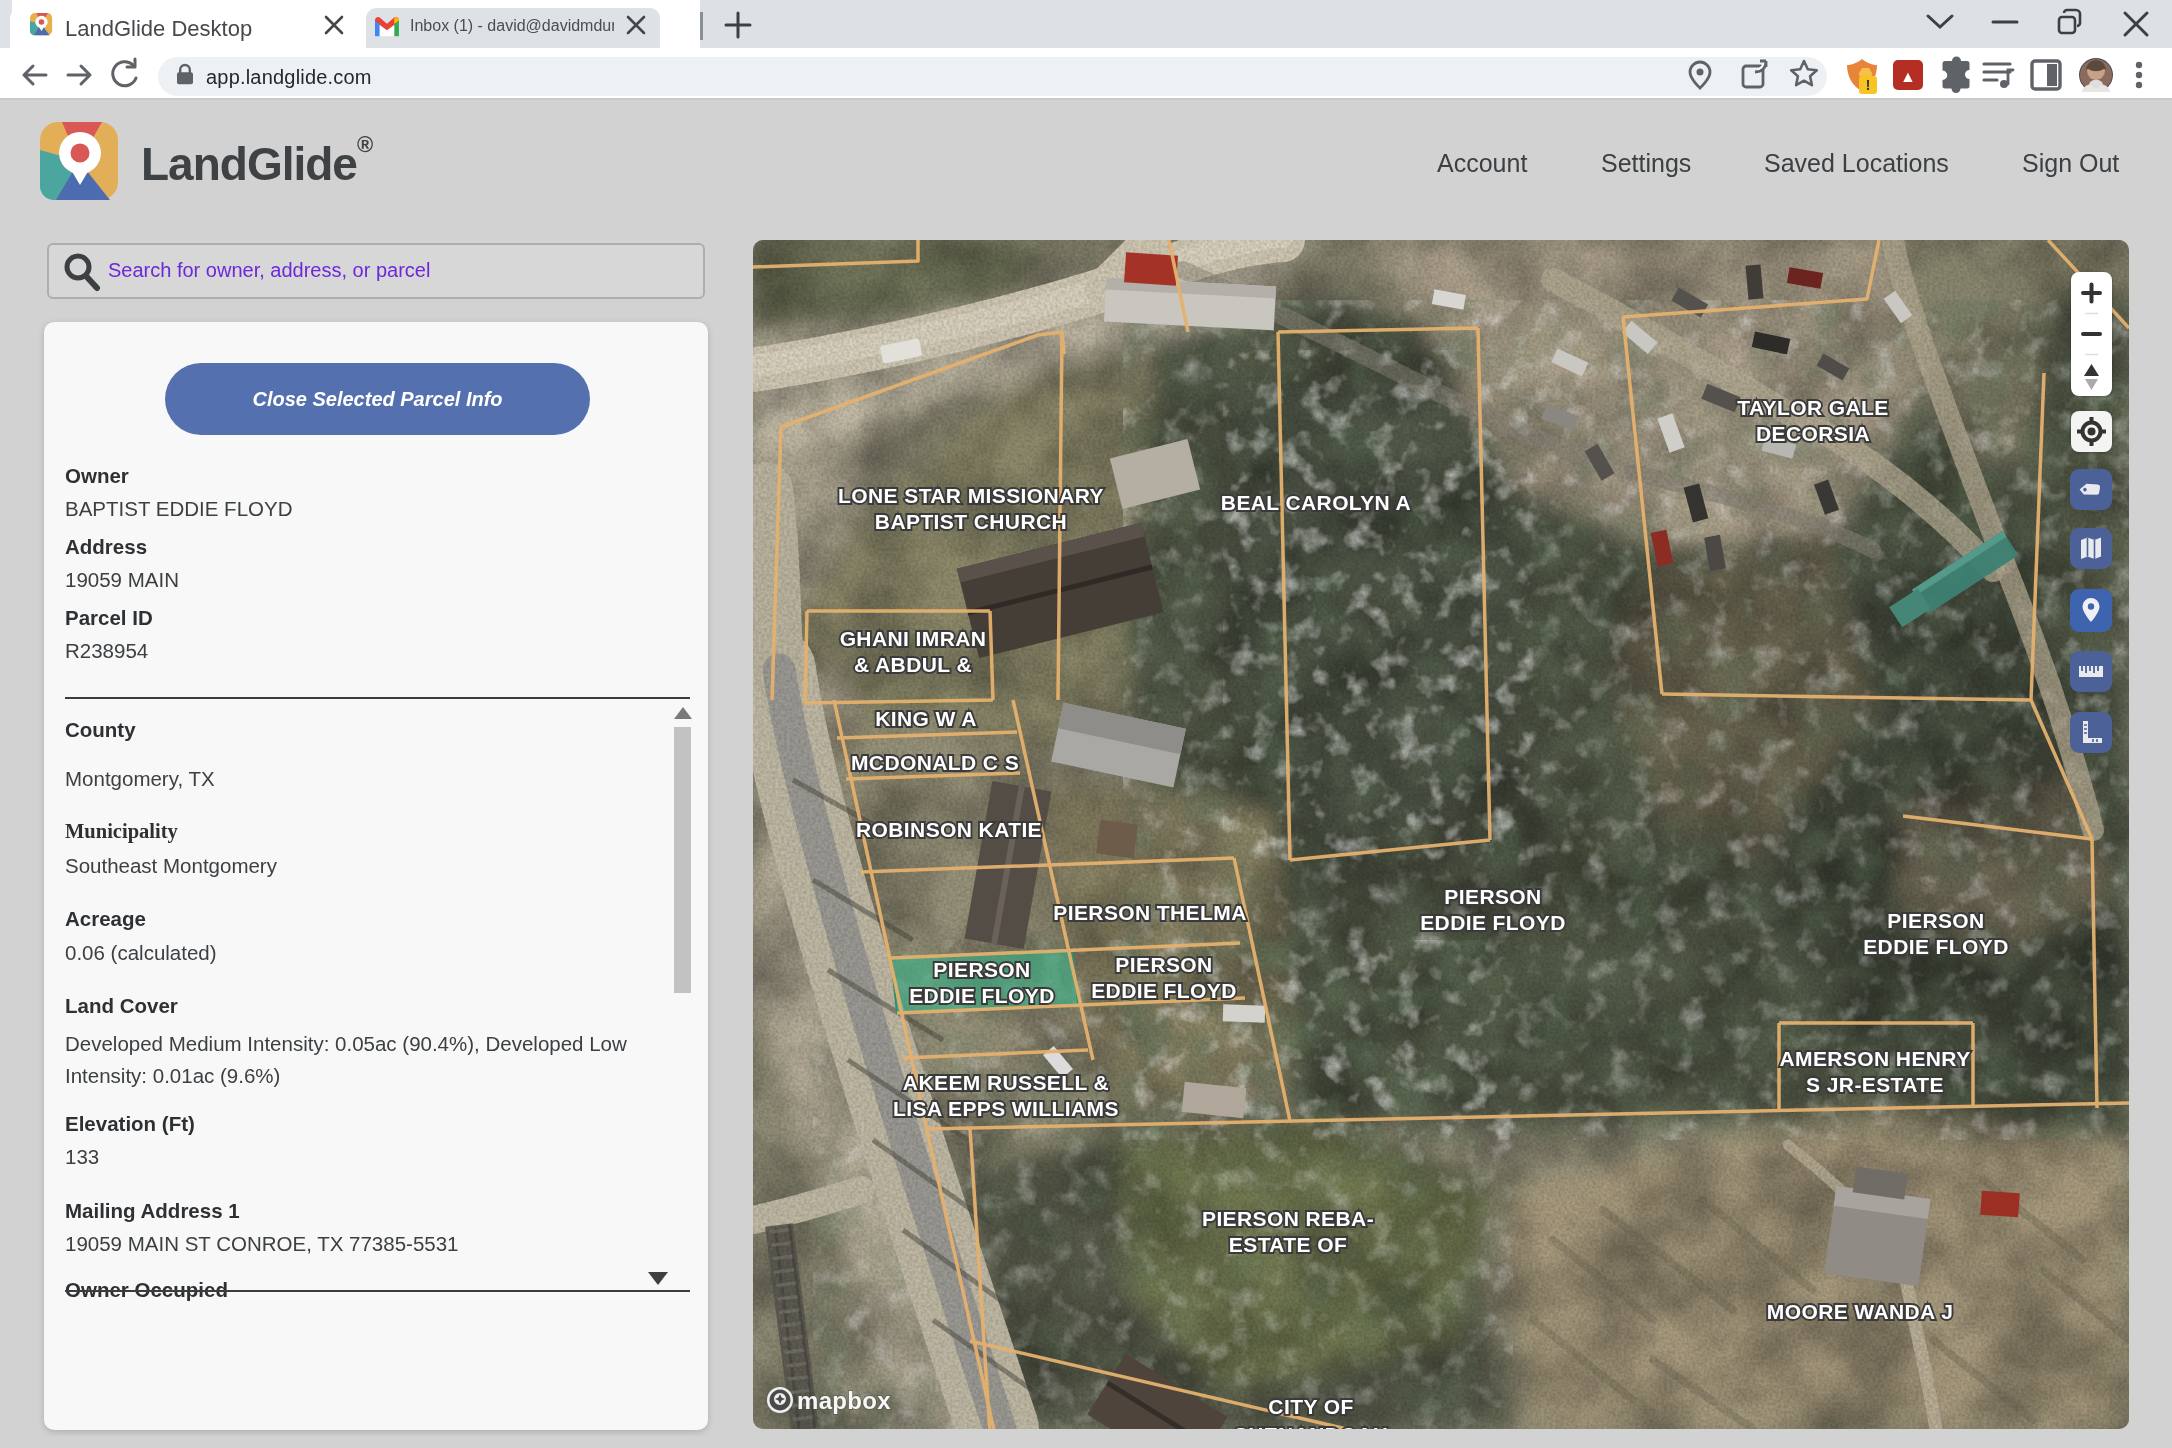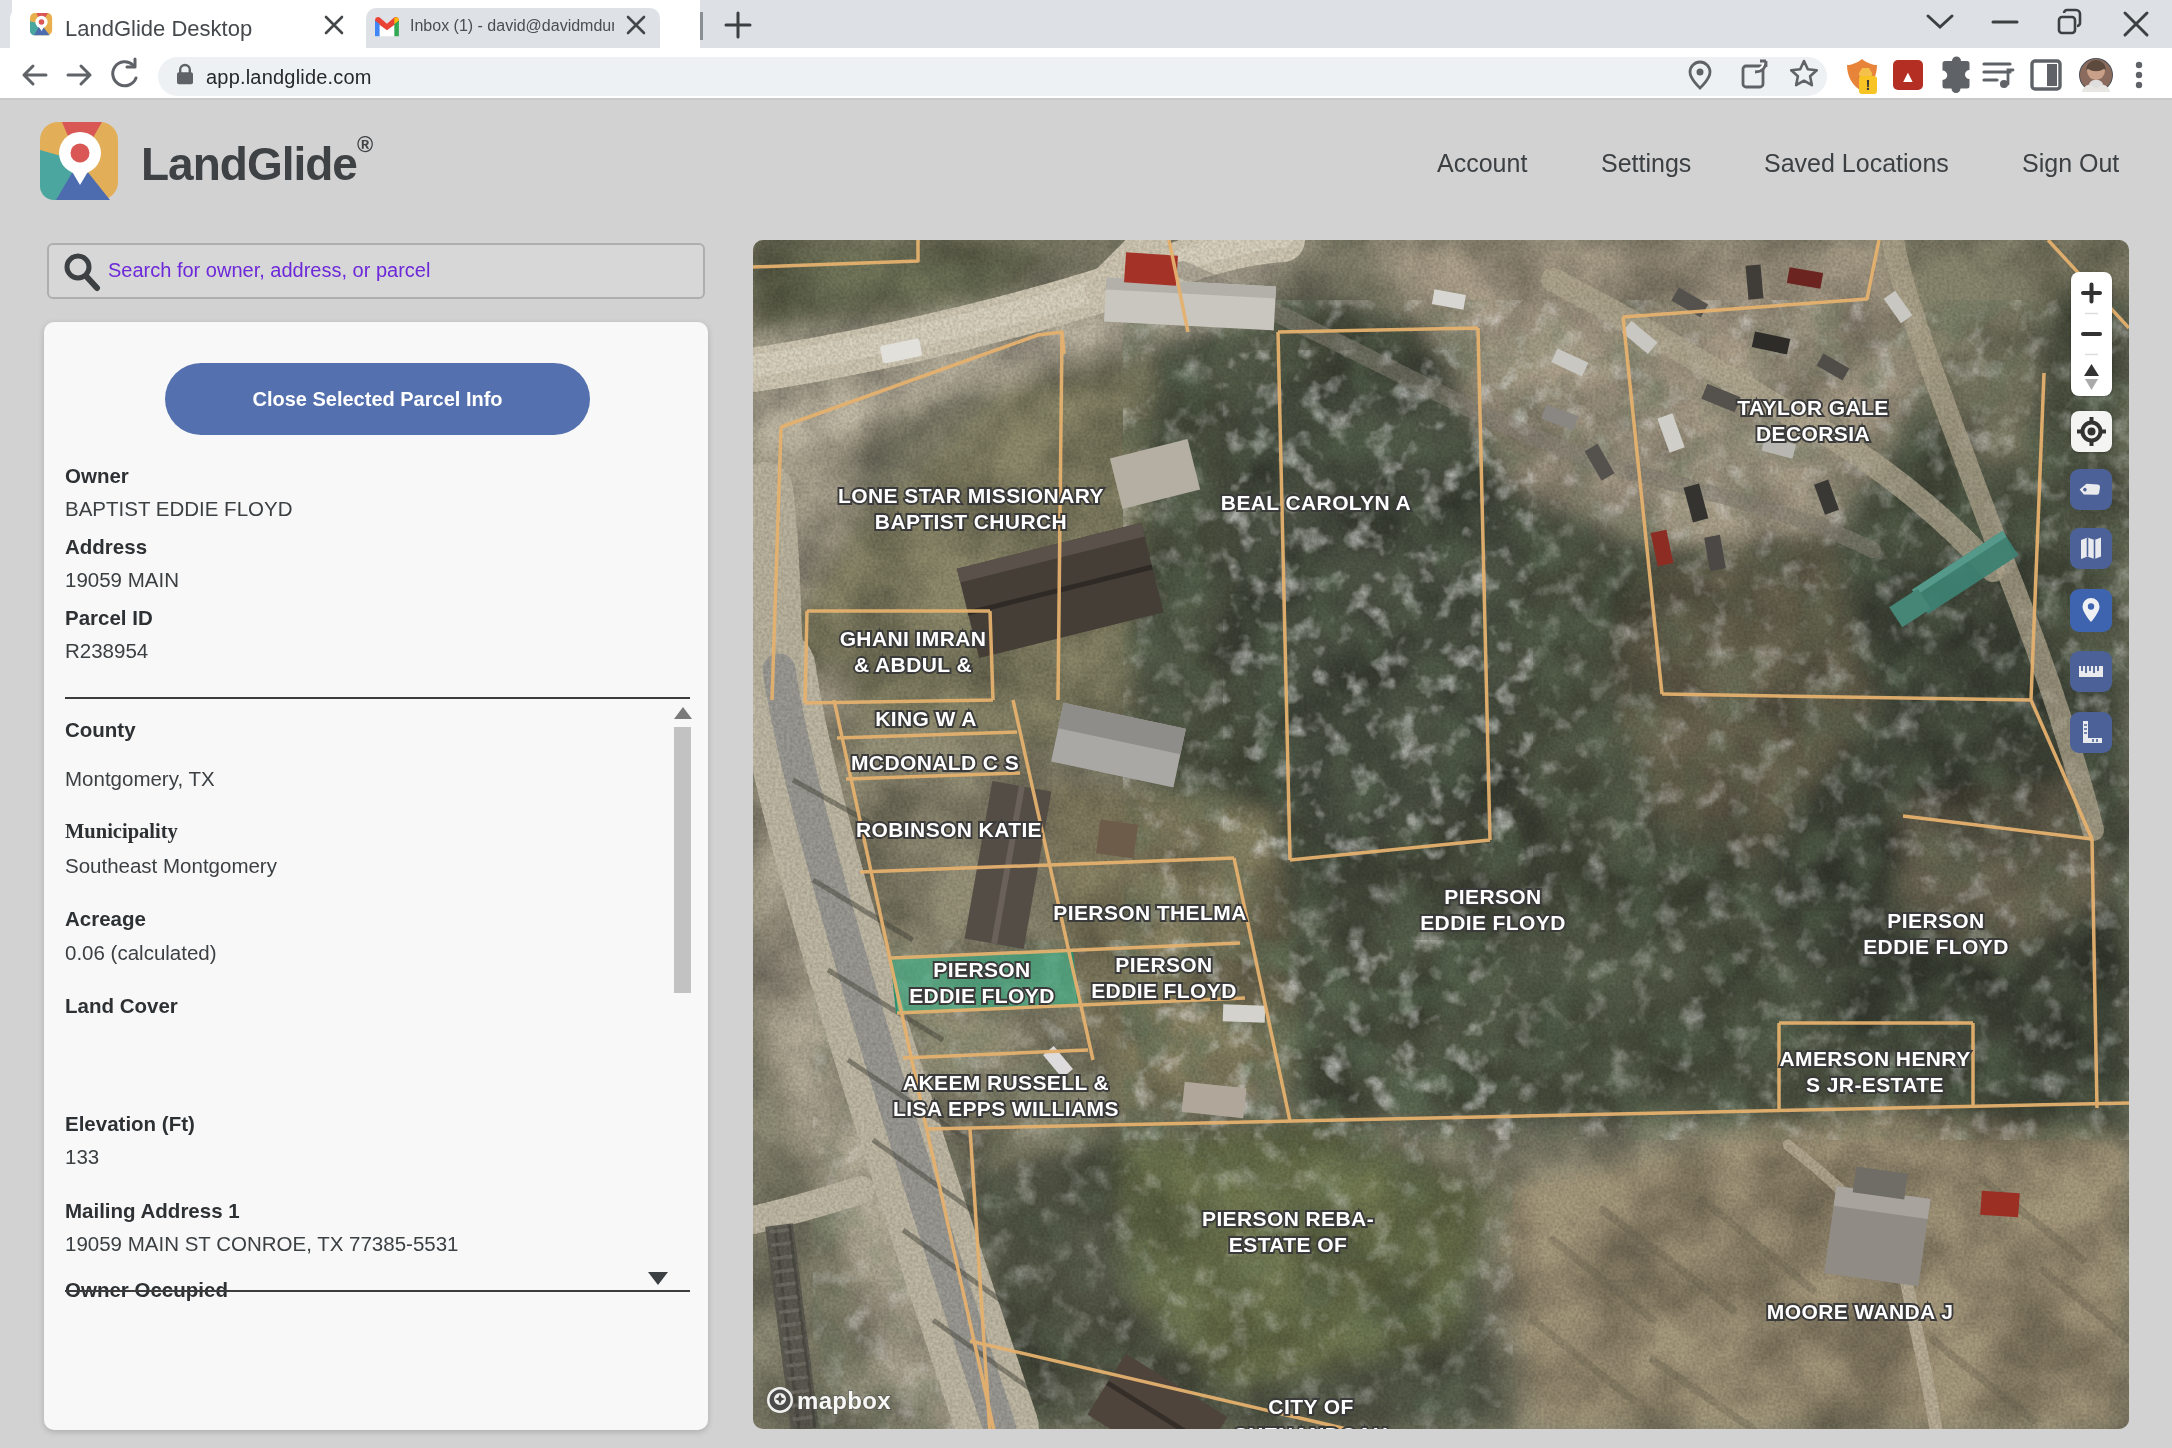--- a/index.html
+++ b/index.html
@@ -22,21 +22,21 @@
 #page { position:absolute; left:0; top:100px; width:2172px; height:1348px; background:#d2d2d2; }
 #logotext { position:absolute; left:141px; top:132px; font-size:46px; font-weight:bold; color:#3e4245; letter-spacing:-1px; }
 .nav { position:absolute; top:149px; font-size:25px; color:#3c4043; }
 
 
 #search { position:absolute; left:47px; top:243px; width:658px; height:56px; background:#d7d7d7; border:2px solid #aeaeae; border-radius:6px; }
 #searchtext { position:absolute; left:108px; top:259px; font-size:20px; color:#6d28d9; }
 
 
 #card { position:absolute; left:44px; top:322px; width:664px; height:1108px; background:#f8f8f8; border-radius:10px; box-shadow:0 2px 6px rgba(0,0,0,0.18); }
-#bluebtn { position:absolute; left:121px; top:41px; width:425px; height:72px; background:#5470ae; border-radius:36px; color:#fff; font-size:20px; font-weight:bold; text-align:center; line-height:72px; }
+#bluebtn { position:absolute; left:121px; top:41px; width:425px; height:72px; background:#5470ae; border-radius:36px; color:#fff; font-size:20px; font-weight:bold; text-align:center; line-height:72px;font-style:italic; }
 .lbl { position:absolute; left:21px; font-size:20.5px; font-weight:bold; color:#2e3134; }
 .val { position:absolute; left:21px; font-size:20.5px; color:#3c4043; }
 #cardline1 { position:absolute; left:21px; top:375px; width:625px; height:2px; background:#3c3c3c; }
 #cardline2 { position:absolute; left:21px; top:968px; width:625px; height:2px; background:#3c3c3c; }
 #scrollthumb { position:absolute; left:630px; top:405px; width:17px; height:266px; background:#c2c2c2; }
 #greenbtn { position:absolute; left:189px; top:1008px; width:285px; height:70px; background:#4fa28e; border-radius:35px; color:#fff; font-size:20.5px; font-weight:bold; text-align:center; line-height:70px; }
 
 
 #map { position:absolute; left:753px; top:240px; width:1376px; height:1189px; border-radius:10px; overflow:hidden; }
 .bluebtnmap { position:absolute; left:1317px; width:42px; height:41px; border-radius:9px; background:#4c6197; }
@@ -193,20 +193,21 @@
   <div class="lbl" style="top:284px;">Parcel ID</div>
   <div class="val" style="top:317px;">R238954</div>
   <div id="cardline1"></div>
   <div class="lbl" style="top:396px;">County</div>
   <div class="val" style="top:445px;">Montgomery, TX</div>
   <div class="lbl" style="top:498px;font-family:Liberation Serif, serif;">Municipality</div>
   <div class="val" style="top:532px;">Southeast Montgomery</div>
   <div class="lbl" style="top:585px;">Acreage</div>
   <div class="val" style="top:619px;">0.06 (calculated)</div>
   <div class="lbl" style="top:672px;">Land Cover</div>
+  <div class="val" style="top:706px; white-space:nowrap; line-height:31.5px;">Developed Medium Intensity: 0.05ac (90.4%), Developed Low<br>Intensity: 0.01ac (9.6%)</div>
   <div class="lbl" style="top:790px;">Elevation (Ft)</div>
   <div class="val" style="top:823px;">133</div>
   <div class="lbl" style="top:877px;">Mailing Address 1</div>
   <div class="val" style="top:910px;">19059 MAIN ST CONROE, TX 77385-5531</div>
   <div class="lbl" style="top:956px;">Owner Occupied</div>
   <div style="position:absolute; left:604px; top:950px; width:0; height:0; border-left:10px solid transparent; border-right:10px solid transparent; border-top:13px solid #3c4043;"></div>
   <div style="position:absolute; left:630px; top:385px; width:0; height:0; border-left:9px solid transparent; border-right:9px solid transparent; border-bottom:12px solid #7a7a7a;"></div>
   <div id="cardline2"></div>
   <div id="scrollthumb"></div>
 </div>

